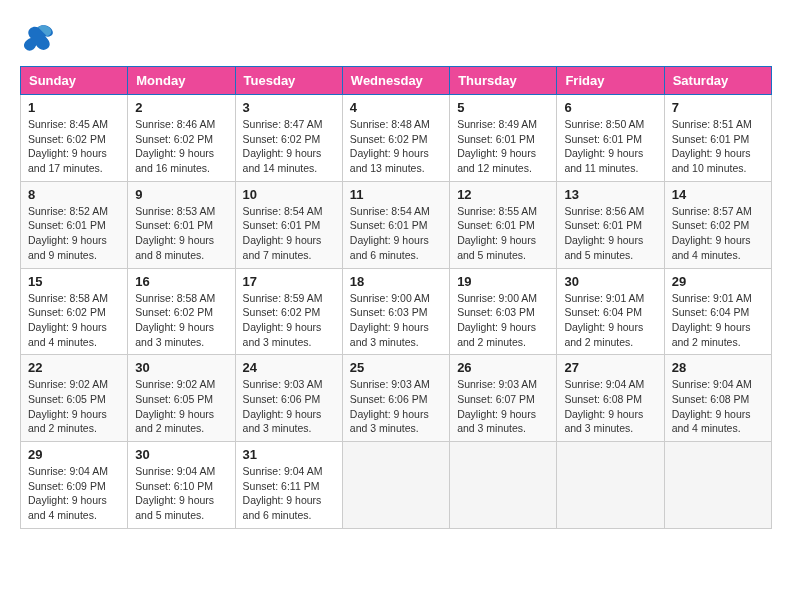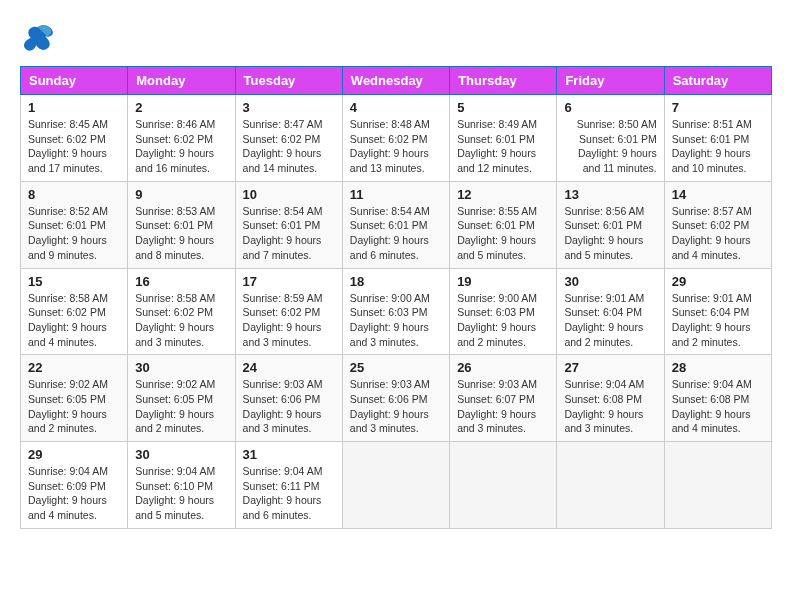--- a/index.html
+++ b/index.html
@@ -37,21 +37,21 @@
       font-size: 15px;
       color: #555;
       margin-top: 2px;
     }
     .calendar {
       width: 100%;
       border-collapse: collapse;
       font-size: 11px;
     }
     .calendar thead tr th {
-      background: #d946ef;
+      background: #ec4899;
       color: #fff;
       text-align: left;
       padding: 6px 8px;
       font-size: 13px;
       font-weight: bold;
       border: 1px solid #1a6fc4;
     }
     .calendar tbody tr td {
       border: 1px solid #ccc;
       vertical-align: top;
@@ -144,21 +144,21 @@
           </td>
           <td>
             <span class="day-num">5</span>
             <div class="day-info" style="white-space: pre-line;">Sunrise: 8:49 AM
 Sunset: 6:01 PM
 Daylight: 9 hours
 and 12 minutes.</div>
           </td>
           <td>
             <span class="day-num">6</span>
-            <div class="day-info" style="white-space: pre-line; text-align: right;">Sunrise: 8:50 AM
+            <div class="day-info" style="white-space: pre-line;">Sunrise: 8:50 AM
 Sunset: 6:01 PM
 Daylight: 9 hours
 and 11 minutes.</div>
           </td>
           <td>
             <span class="day-num">7</span>
             <div class="day-info" style="white-space: pre-line;">Sunrise: 8:51 AM
 Sunset: 6:01 PM
 Daylight: 9 hours
 and 10 minutes.</div>

